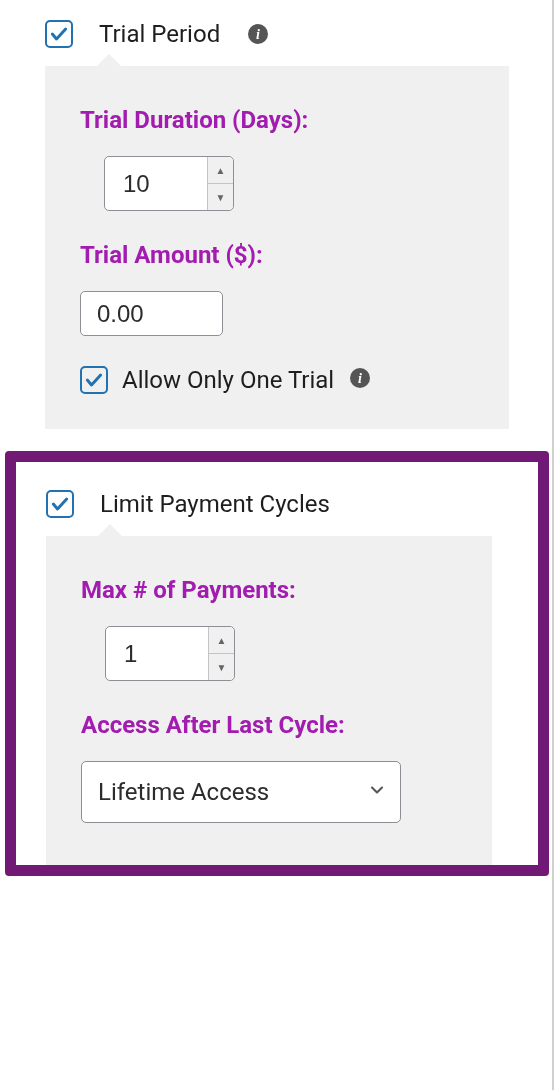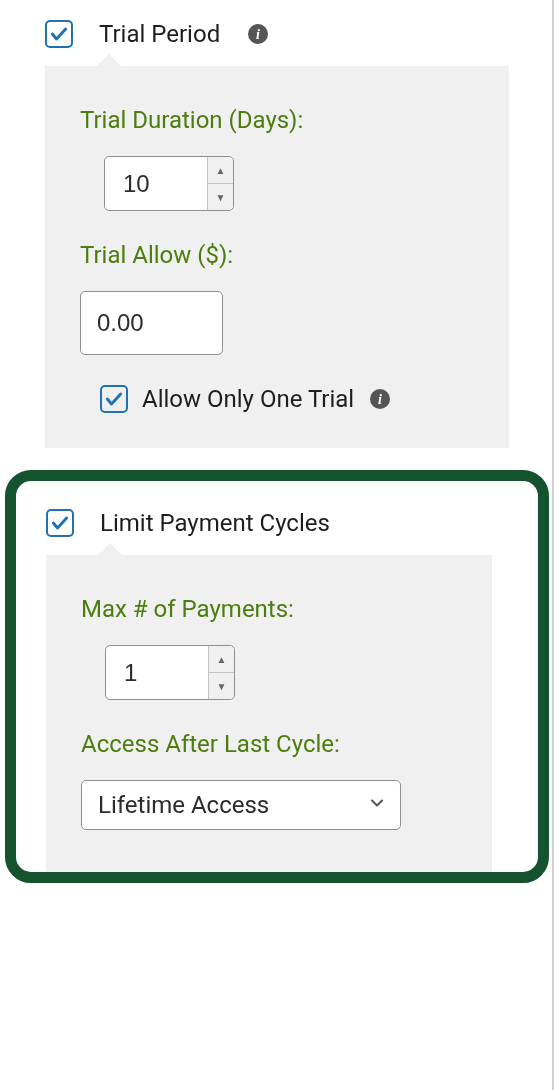--- a/index.html
+++ b/index.html
@@ -68,22 +68,22 @@
       top: -12px;
       left: 52px;
       width: 0;
       height: 0;
       border-left: 12px solid transparent;
       border-right: 12px solid transparent;
       border-bottom: 12px solid #f0f0f0;
     }
     .field-label {
       font-size: 24px;
-      font-weight: 400;
-      color: #4d7c0f;
+      font-weight: 700;
+      color: #a21caf;
       margin-bottom: 22px;
     }
     .number-input-wrap {
       position: relative;
       display: inline-block;
       margin-bottom: 30px;
       padding-left: 24px;
     }
     .number-input {
       width: 130px;
@@ -116,36 +116,36 @@
       cursor: pointer;
       font-size: 10px;
       color: #666;
       border: none;
     }
     .stepper-btn:first-child {
       border-bottom: 1px solid #c3c4c7;
     }
     .text-input {
       width: 143px;
-      height: 64px;
+      height: 45px;
       border: 1px solid #8c8f94;
       border-radius: 5px;
       font-size: 24px;
       color: #2c2c2c;
       padding: 0 16px;
       background: #ffffff;
       margin-bottom: 30px;
     }
     .select-wrap {
       position: relative;
       display: inline-block;
     }
     .select-input {
       width: 320px;
-      height: 50px;
+      height: 62px;
       border: 1px solid #8c8f94;
       border-radius: 5px;
       font-size: 24px;
       color: #2c2c2c;
       padding: 0 40px 0 16px;
       background: #ffffff;
       appearance: none;
       cursor: pointer;
     }
     .select-chevron {
@@ -155,28 +155,27 @@
       transform: translateY(-50%);
       pointer-events: none;
       color: #555;
     }
     .select-chevron svg {
       width: 20px;
       height: 20px;
     }
     .inner-checkbox-row {
       display: flex;
-      align-items: center;
+      align-items: flex-start;
       gap: 14px;
-      margin-left: 20px;
     }
     .highlight-section {
       position: relative;
-      border: 11px solid #14532d;
-      border-radius: 26px;
+      border: 11px solid #701a75;
+      border-radius: 4px;
       background: #ffffff;
       padding: 28px 30px 0 30px;
       margin-left: -40px;
       margin-right: -40px;
     }
     .highlight-section .panel {
       margin-left: 0;
       margin-right: 16px;
       margin-bottom: 0;
       padding-bottom: 42px;
@@ -215,21 +214,21 @@
   <div class="panel">
     <div class="field-label">Trial Duration (Days):</div>
     <div class="number-input-wrap">
       <input class="number-input" type="text" value="10" style="">
       <div class="number-steppers">
         <div class="stepper-btn">▲</div>
         <div class="stepper-btn">▼</div>
       </div>
     </div>
 
-    <div class="field-label">Trial Allow ($):</div>
+    <div class="field-label">Trial Amount ($):</div>
     <input class="text-input" type="text" value="0.00" style="">
 
     <div class="inner-checkbox-row">
       <div class="checkbox">
         <svg viewBox="0 0 24 24" fill="none" stroke="#2271b1" stroke-width="3.5" stroke-linecap="round" stroke-linejoin="round">
           <polyline points="4 12 9 18 20 6"></polyline>
         </svg>
       </div>
       <span class="checkbox-label">Allow Only One Trial</span>
       <span class="info-icon">

